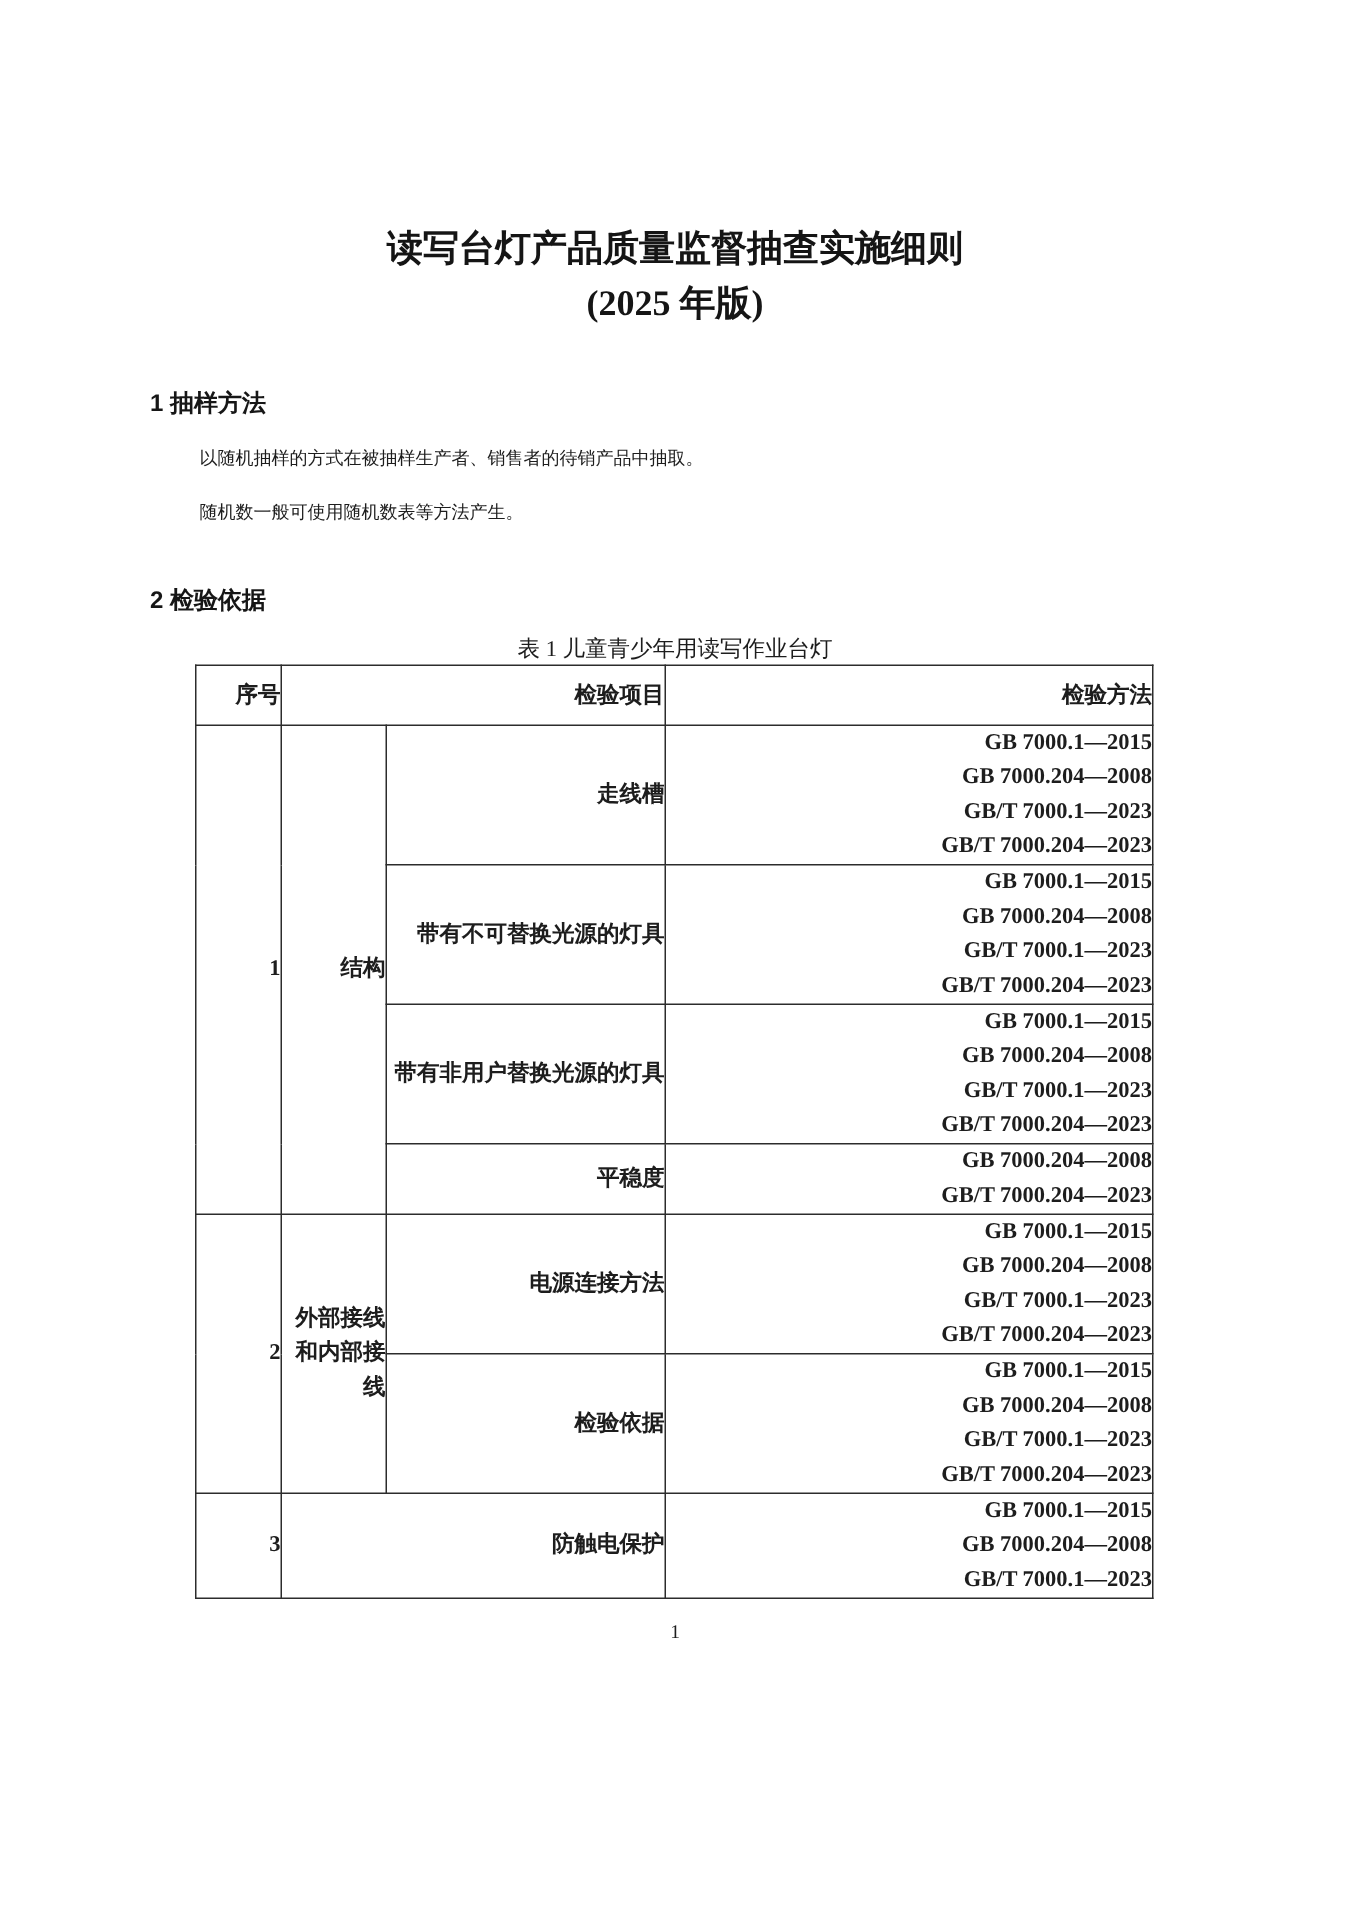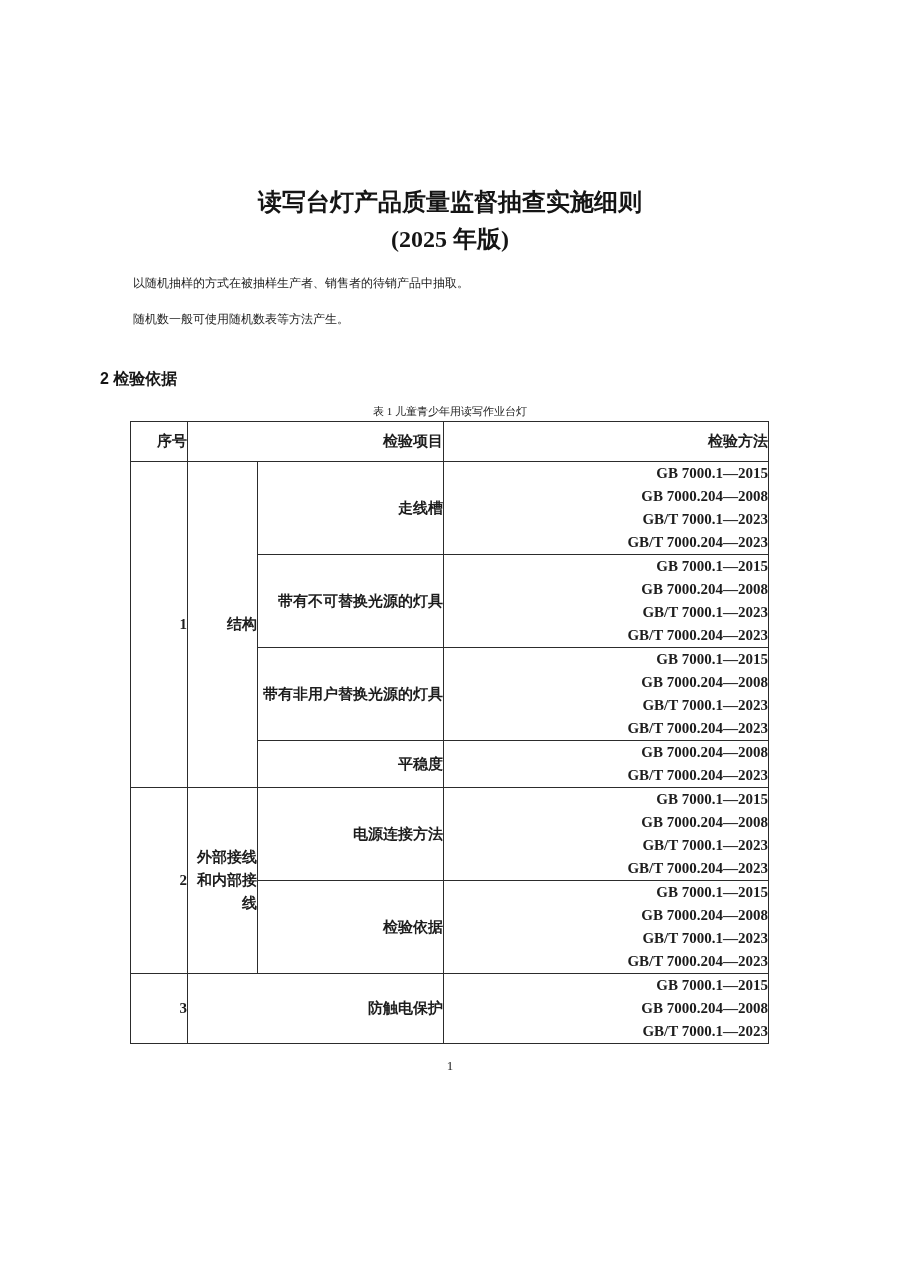--- a/index.html
+++ b/index.html
@@ -12,41 +12,40 @@
     font-family: "Liberation Serif", "DejaVu Serif", serif;
     overflow: hidden;
   }
   .title-block {
     padding-top: 148px;
     text-align: center;
     font-weight: bold;
     font-size: 24px;
     line-height: 37px;
     color: #151515;
-    margin-top: 36px;
   }
   .sec-heading {
     margin: 38px 0 0 100px;
     font-family: "Liberation Sans", "DejaVu Sans", sans-serif;
     font-weight: bold;
     font-size: 16px;
     line-height: 20px;
     color: #161616;
   }
   .sec-heading.mt40 { margin-top: 40px; }
   .body-para {
     margin: 16px 0 0 133px;
     font-size: 12px;
     line-height: 20px;
   }
   .body-para.first { margin-top: 15px; }
   .table-caption {
     margin-top: 12px;
     text-align: center;
-    font-size: 11px;
+    font-size: 15px;
     line-height: 20px;
   }
   table.insp-table {
     border-collapse: collapse;
     table-layout: fixed;
     width: 638px;
     margin: 0 0 0 130px;
   }
   col.c1 { width: 57px; }
   col.c2 { width: 70px; }
@@ -77,20 +76,21 @@
 </head>
 <body>
 
 <div class="page">
 
   <div class="title-block">
     <div class="title-line">读写台灯产品质量监督抽查实施细则</div>
     <div class="title-line">(2025 年版)</div>
   </div>
 
+  <div class="sec-heading">1 抽样方法</div>
   <p class="body-para first">以随机抽样的方式在被抽样生产者、销售者的待销产品中抽取。</p>
   <p class="body-para">随机数一般可使用随机数表等方法产生。</p>
 
   <div class="sec-heading mt40">2 检验依据</div>
   <div class="table-caption">表 1  儿童青少年用读写作业台灯</div>
 
   <table class="insp-table">
     <colgroup>
       <col class="c1">
         <col class="c2">

